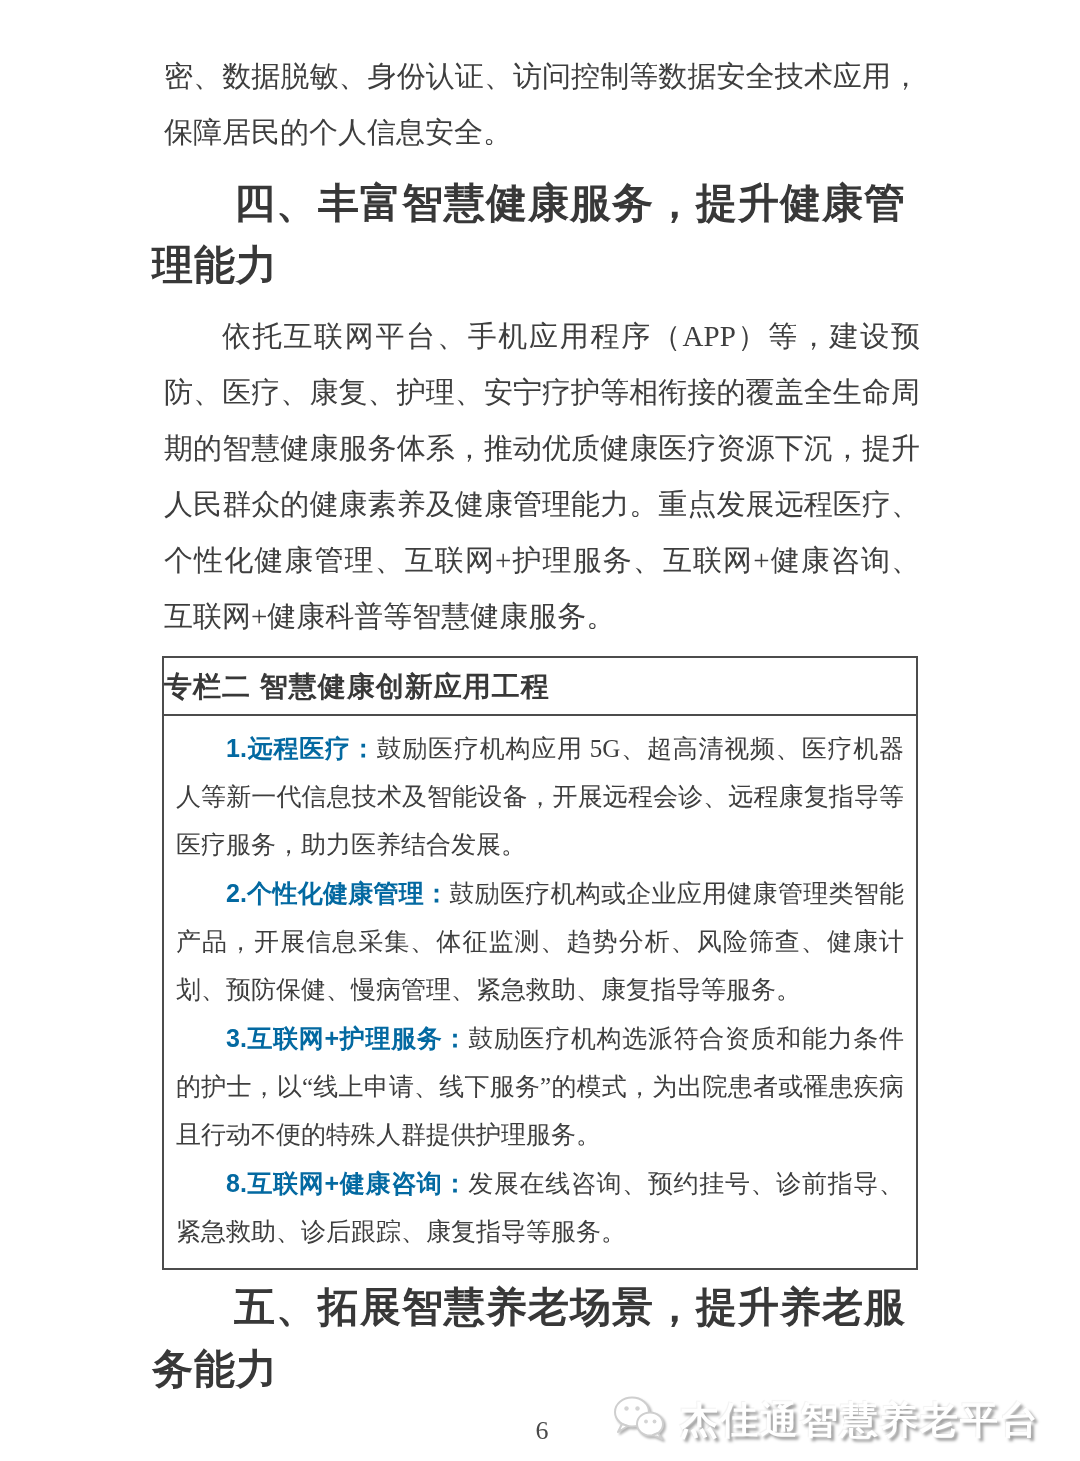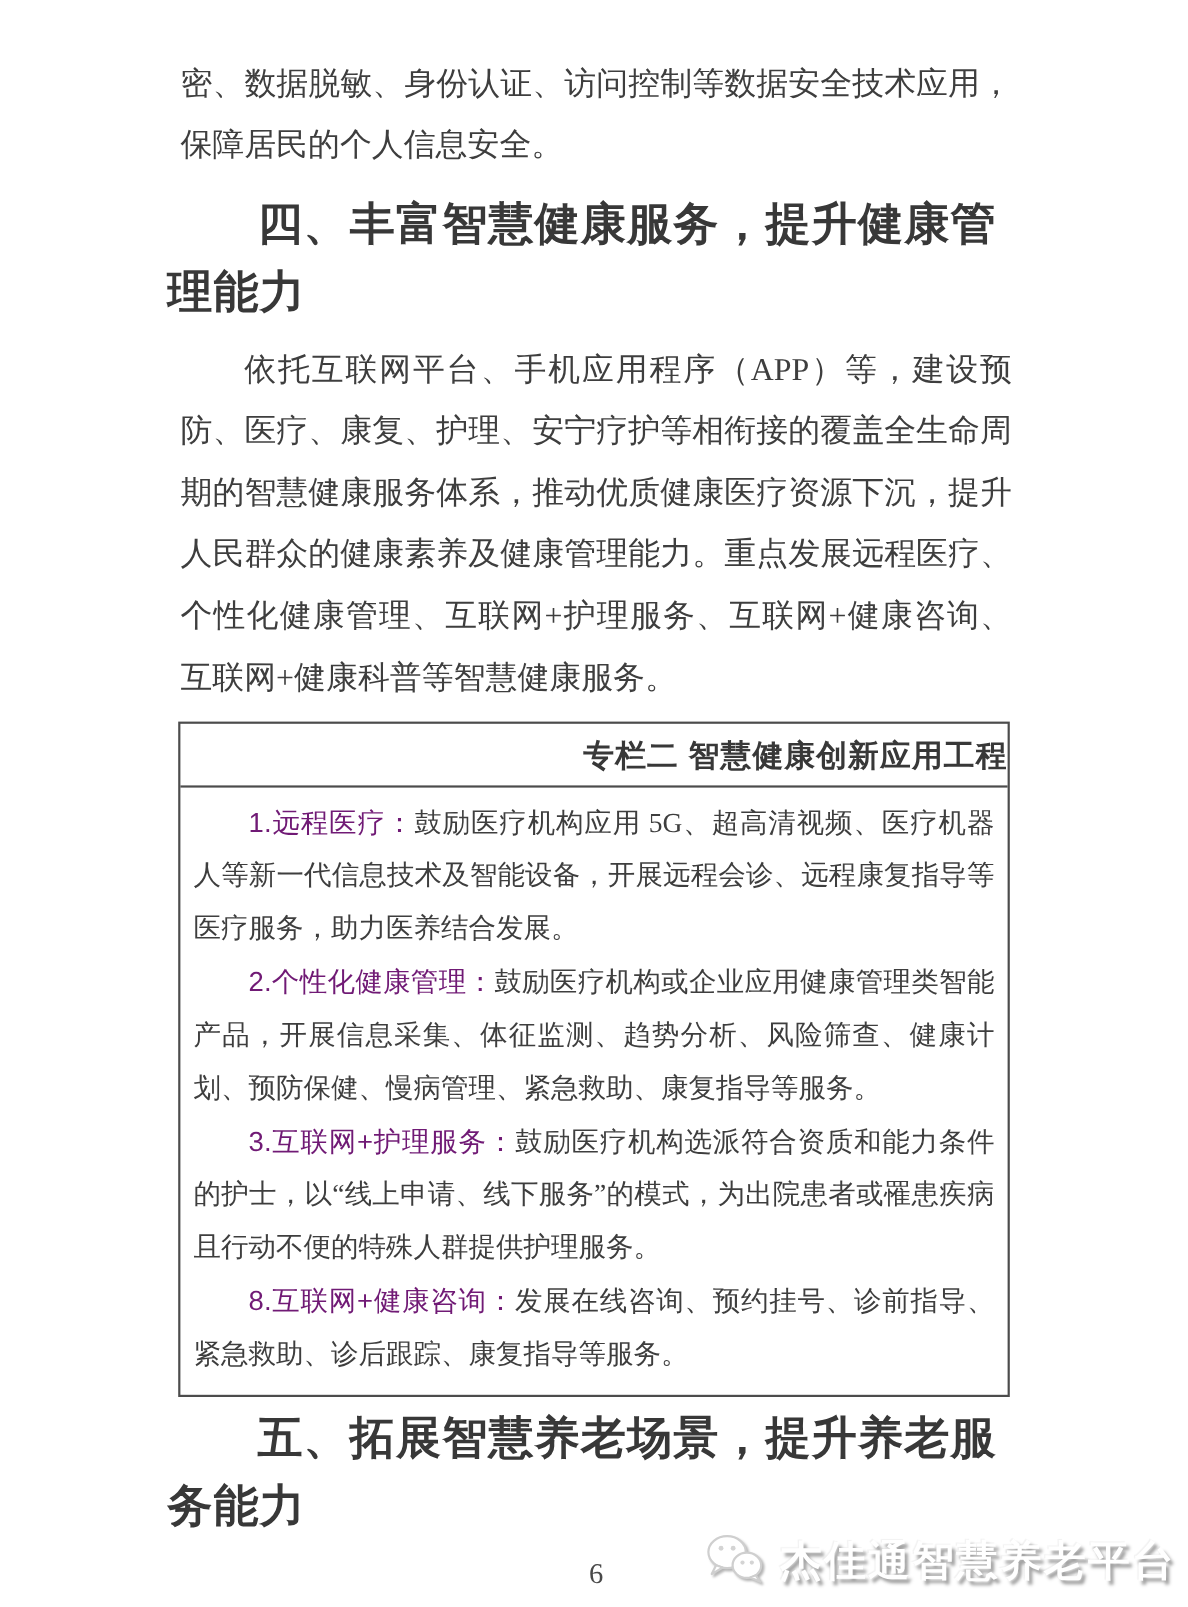--- a/index.html
+++ b/index.html
@@ -41,55 +41,55 @@
   }
   .panel {
     border: 2px solid #4c4c4c;
     margin: 8px 14px 0 10px;
   }
   .panel-title {
     font-family: "Liberation Sans", "DejaVu Sans", sans-serif;
     font-weight: 700;
     font-size: 28px;
     line-height: 30px;
-    text-align: right;
+    text-align: left;
     padding: 14px 0 12px 0;
     border-bottom: 2px solid #4c4c4c;
     color: #383838;
     letter-spacing: 1px;
   }
   .panel-body {
     padding: 8px 12px 12px 12px;
   }
   .panel-body p {
     font-family: "Liberation Serif", "DejaVu Serif", serif;
     font-size: 25px;
     line-height: 48px;
     text-align: justify;
     text-indent: 2em;
     word-break: break-all;
     margin: 0;
     color: #3e3e3e;
   }
   .panel-body .lbl {
     font-family: "Liberation Sans", "DejaVu Sans", sans-serif;
-    font-weight: 400;
-    color: #701a75;
+    font-weight: 700;
+    color: #0369a1;
   }
   .page-num {
     text-align: center;
     font-family: "Liberation Serif", "DejaVu Serif", serif;
     font-size: 26px;
     margin: 16px 0 0 0;
     color: #4a4a4a;
   }
   
   .watermark {
     position: absolute;
-    right: 11px;
+    right: 40px;
     bottom: 14px;
     display: flex;
     align-items: center;
     gap: 10px;
   }
   .wm-icon {
     filter: drop-shadow(2px 2px 1px #b5b5b5);
   }
   .wm-text {
     font-family: "Liberation Sans", "DejaVu Sans", sans-serif;

